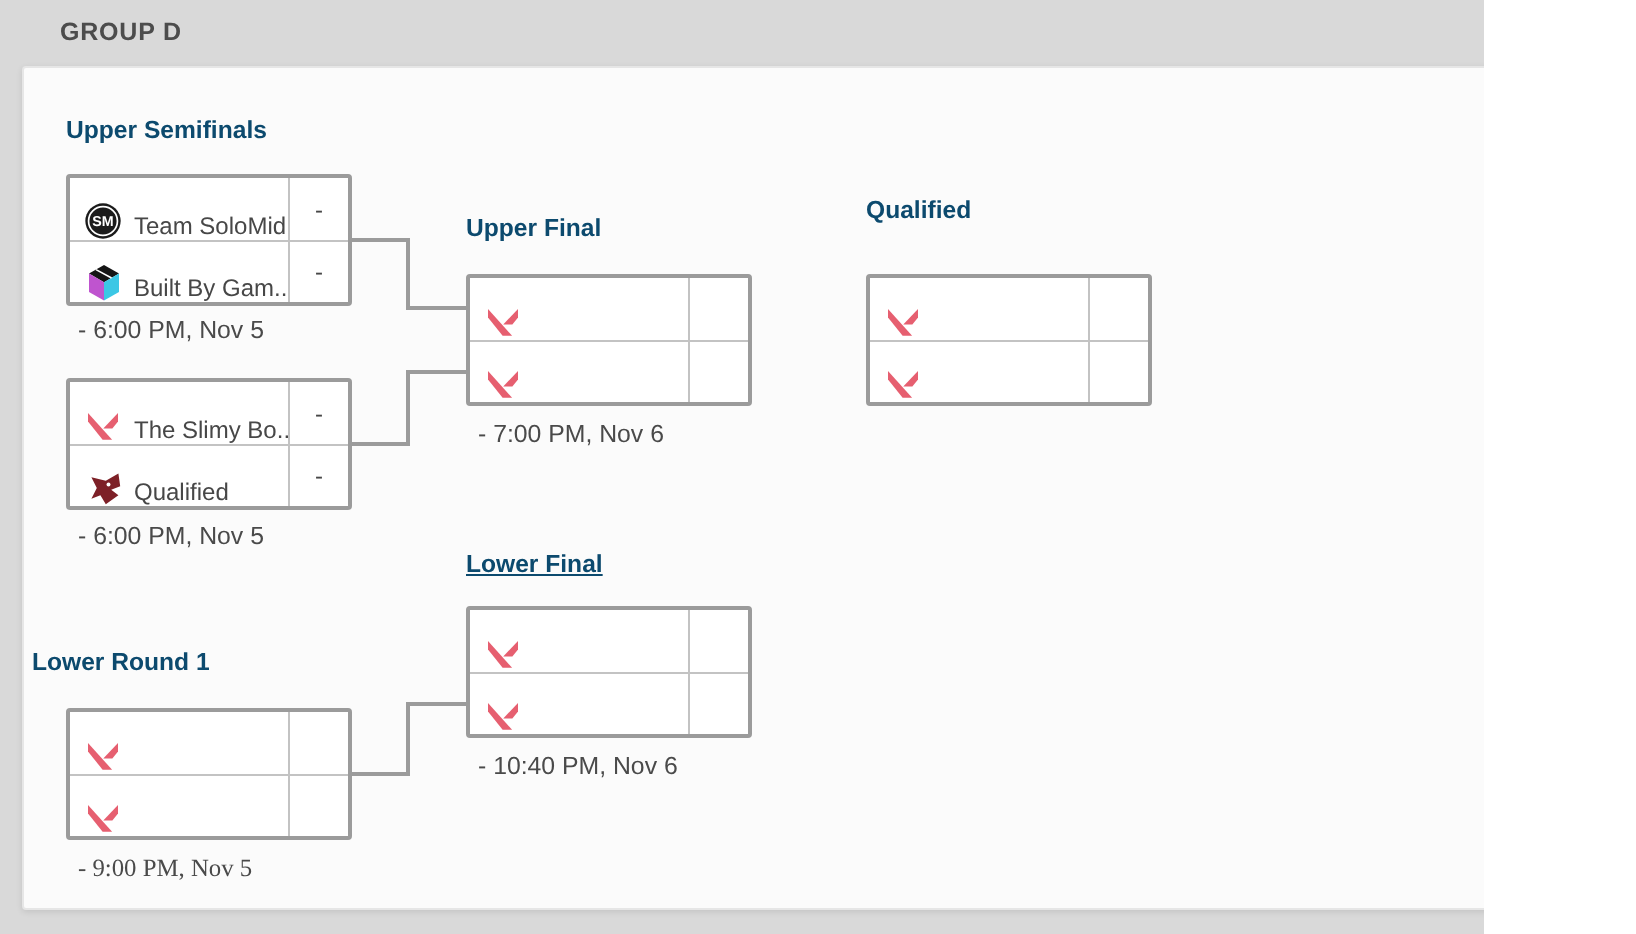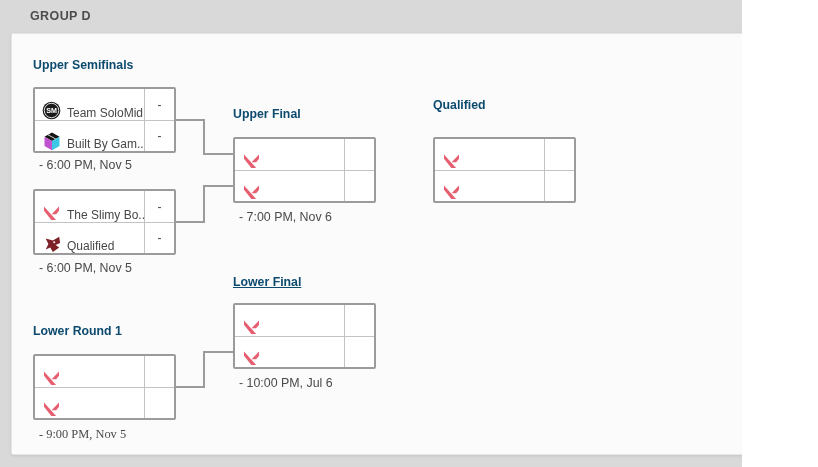--- a/index.html
+++ b/index.html
@@ -54,21 +54,21 @@
 
 <div class="page">
 
   <div class="group-title">GROUP D</div>
 
   <div class="card">
 
     <div class="round-header" style="left:21px; top:24px;">Upper Semifinals</div>
     <div class="round-header" style="left:221px; top:73px;">Upper Final</div>
     <div class="round-header" style="left:421px; top:64px;">Qualified</div>
-    <div class="round-header" style="left:21px; top:290px;">Lower Round 1</div>
+    <div class="round-header" style="left:4px; top:290px;">Lower Round 1</div>
     <div class="round-header" style="left:221px; top:241px;text-decoration:underline;">Lower Final</div>
 
     <div class="conn" style="left:163px; top:85px; width:29px; height:2px;"></div>
     <div class="conn" style="left:191px; top:85px; width:2px; height:36px;"></div>
     <div class="conn" style="left:191px; top:119px; width:30px; height:2px;"></div>
 
     <div class="conn" style="left:163px; top:187px; width:29px; height:2px;"></div>
     <div class="conn" style="left:191px; top:151px; width:2px; height:38px;"></div>
     <div class="conn" style="left:191px; top:151px; width:30px; height:2px;"></div>
 
@@ -213,16 +213,16 @@
         <span class="logo">
           <svg width="17" height="15" viewBox="0 0 24 24">
             <path d="M0,2.3 L0,9.2 L11.7,23.8 L19.3,23.8 Z" fill="#e65f70"></path>
             <path d="M24,2.3 L24,9.2 L19.5,14.8 L12.2,14.8 Z" fill="#e65f70"></path>
           </svg>
         </span>
         <span class="team-name"></span>
         <span class="score-cell"></span>
       </div>
     </div>
-    <div class="match-time" style="left:227px; top:342px;">- 10:00 PM, Jul 6</div>
+    <div class="match-time" style="left:227px; top:342px;">- 10:40 PM, Nov 6</div>
 
   </div>
 </div>
 
 </body></html>

